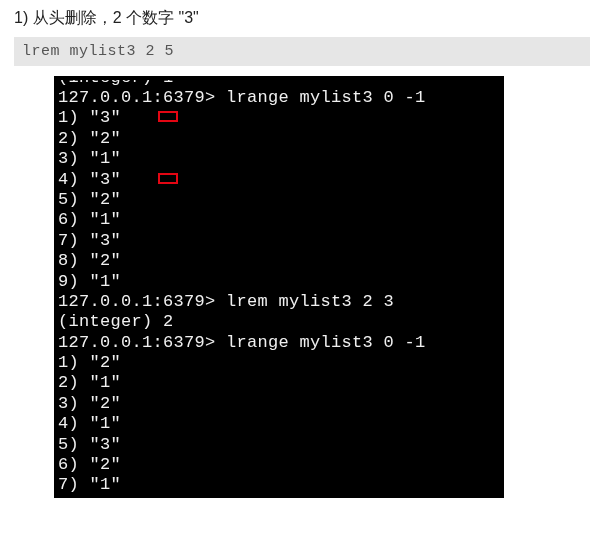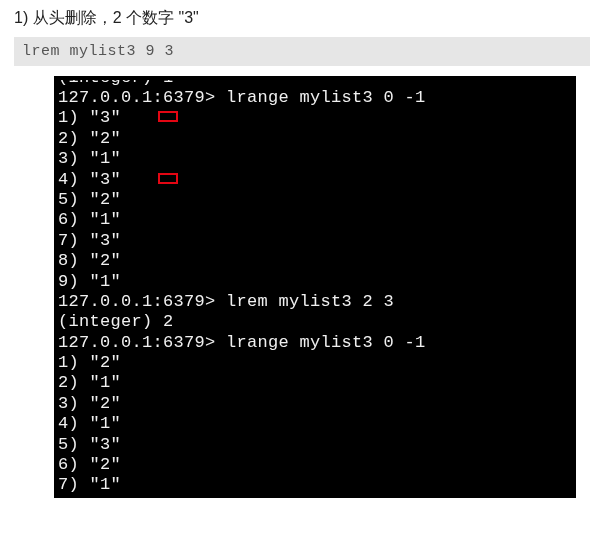--- a/index.html
+++ b/index.html
@@ -28,21 +28,21 @@
       padding-left: 40px;
     }
     .terminal {
       background: #000000;
       color: #f0f0f0;
       font-family: "Courier New", monospace;
       font-size: 17px;
       line-height: 1.2;
       padding: 4px 4px 2px 4px;
       white-space: pre;
-      width: 522px;
+      width: 450px;
       letter-spacing: 0.3px;
       position: relative;
     }
     .tline {
       display: block;
       position: relative;
     }
     .top-crop {
       height: 8px;
       overflow: hidden;
@@ -61,17 +61,17 @@
       height: 11px;
       left: 100px;
       top: 3px;
     }
   </style>
 </head>
 <body>
 
 <div class="heading">1) 从头删除，2 个数字 "3"</div>
 
-<div class="code-snippet">lrem mylist3 9 3</div>
+<div class="code-snippet">lrem mylist3 2 5</div>
 
 <div class="terminal-wrap">
   <div class="terminal" id="terminal"><span class="tline top-crop"><span class="top-crop-inner">(integer) 1</span></span><span class="tline">127.0.0.1:6379&gt; lrange mylist3 0 -1</span><span class="tline">1) "3"<span class="red-box"></span></span><span class="tline">2) "2"</span><span class="tline">3) "1"</span><span class="tline">4) "3"<span class="red-box"></span></span><span class="tline">5) "2"</span><span class="tline">6) "1"</span><span class="tline">7) "3"</span><span class="tline">8) "2"</span><span class="tline">9) "1"</span><span class="tline">127.0.0.1:6379&gt; lrem mylist3 2 3</span><span class="tline">(integer) 2</span><span class="tline">127.0.0.1:6379&gt; lrange mylist3 0 -1</span><span class="tline">1) "2"</span><span class="tline">2) "1"</span><span class="tline">3) "2"</span><span class="tline">4) "1"</span><span class="tline">5) "3"</span><span class="tline">6) "2"</span><span class="tline">7) "1"</span></div>
 </div>
 
 </body></html>

